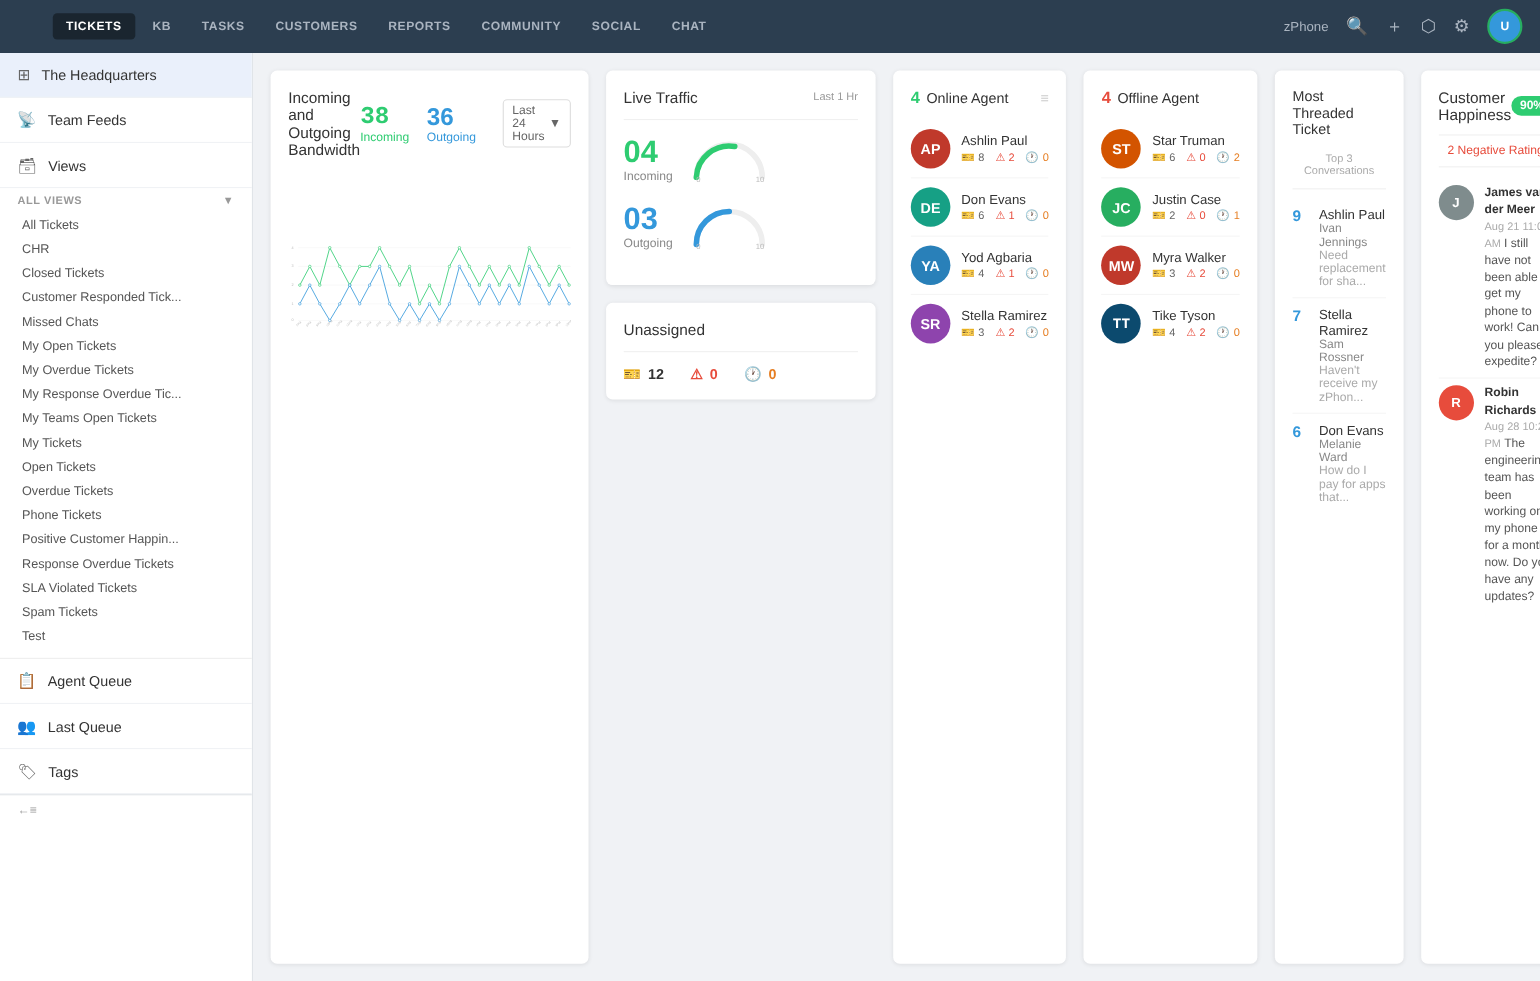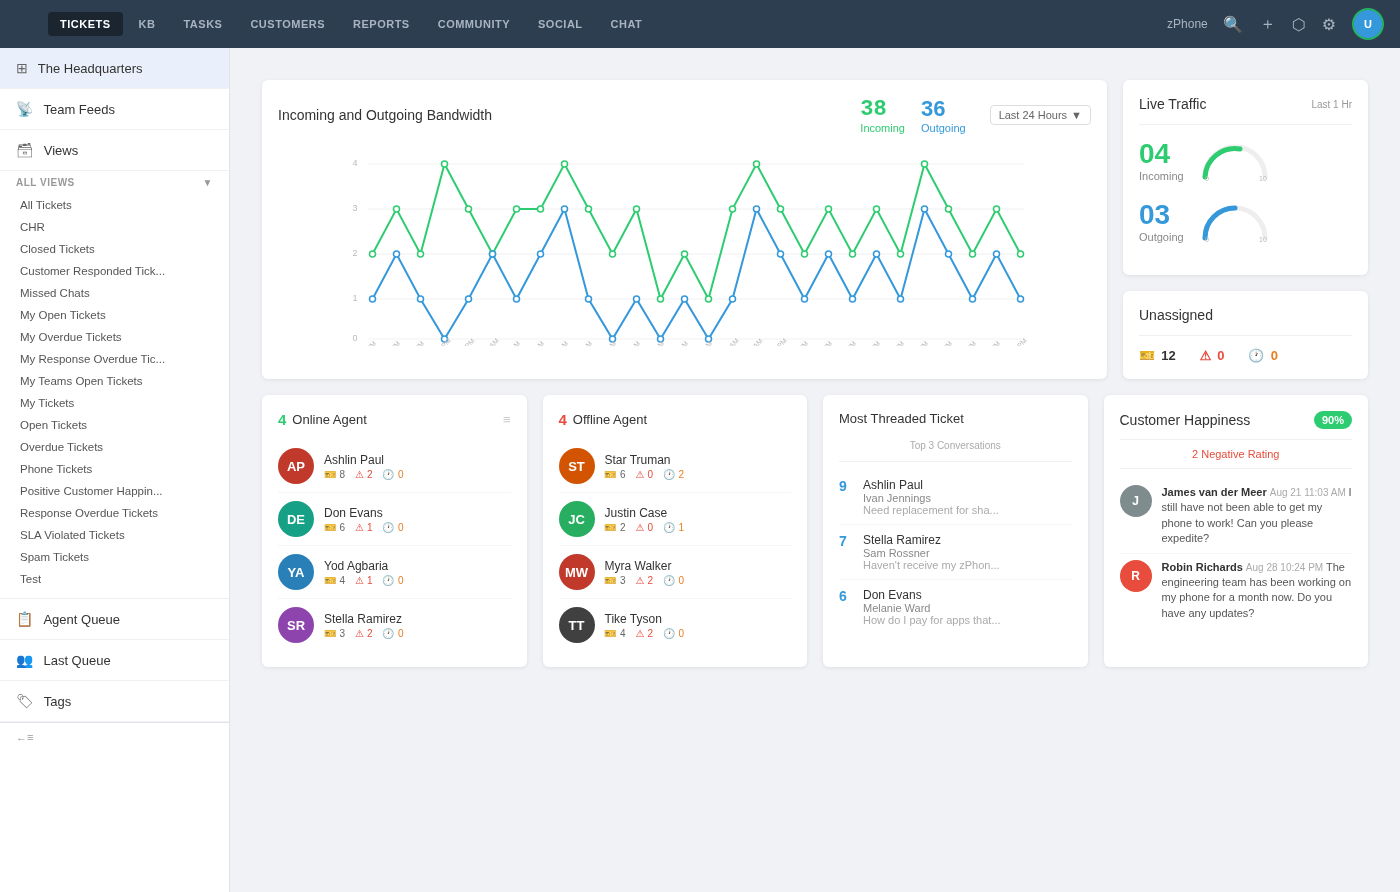--- a/index.html
+++ b/index.html
@@ -77,21 +77,21 @@
     }
     .sidebar-link {
       padding: 5px 16px 5px 20px;
       font-size: 11.5px;
       color: #555;
       cursor: pointer;
     }
     .sidebar-bottom { border-top: 1px solid #e0e4e8; padding: 8px 16px; display: flex; align-items: center; gap: 6px; color: #999; font-size: 11px; cursor: pointer; }
 
     
-    .main-content { flex: 1; overflow-y: auto; padding: 32px; display: flex; flex-direction: column; gap: 16px; }
+    .main-content { flex: 1; overflow-y: auto; padding: 16px; display: flex; gap: 16px; }
 
     
     .card { background: #fff; border-radius: 6px; box-shadow: 0 1px 4px rgba(0,0,0,0.08); padding: 16px; }
 
     
     .bandwidth-header { display: flex; align-items: center; justify-content: space-between; margin-bottom: 12px; }
     .bandwidth-title { font-size: 14px; font-weight: 500; color: #333; }
     .bandwidth-filter { font-size: 11px; color: #666; border: 1px solid #ddd; border-radius: 4px; padding: 3px 8px; cursor: pointer; display: flex; align-items: center; gap: 4px; }
     .bandwidth-legend { display: flex; align-items: center; gap: 16px; font-size: 12px; }
     .legend-item { display: flex; align-items: center; gap: 6px; }
@@ -530,21 +530,21 @@
           <div>
             <div class="agent-name">Myra Walker</div>
             <div class="agent-stats">
               <span class="agent-stat"><span>🎫</span> 3</span>
               <span class="agent-stat" style="color:#e74c3c;"><span>⚠</span> 2</span>
               <span class="agent-stat" style="color:#e67e22;"><span>🕐</span> 0</span>
             </div>
           </div>
         </div>
         <div class="agent-row">
-          <div class="agent-avatar" style="background:#404040;">TT</div>
+          <div class="agent-avatar" style="background:#0c4a6e;font-family:Liberation Mono, monospace;">TT</div>
           <div>
             <div class="agent-name">Tike Tyson</div>
             <div class="agent-stats">
               <span class="agent-stat"><span>🎫</span> 4</span>
               <span class="agent-stat" style="color:#e74c3c;"><span>⚠</span> 2</span>
               <span class="agent-stat" style="color:#e67e22;"><span>🕐</span> 0</span>
             </div>
           </div>
         </div>
       </div>

